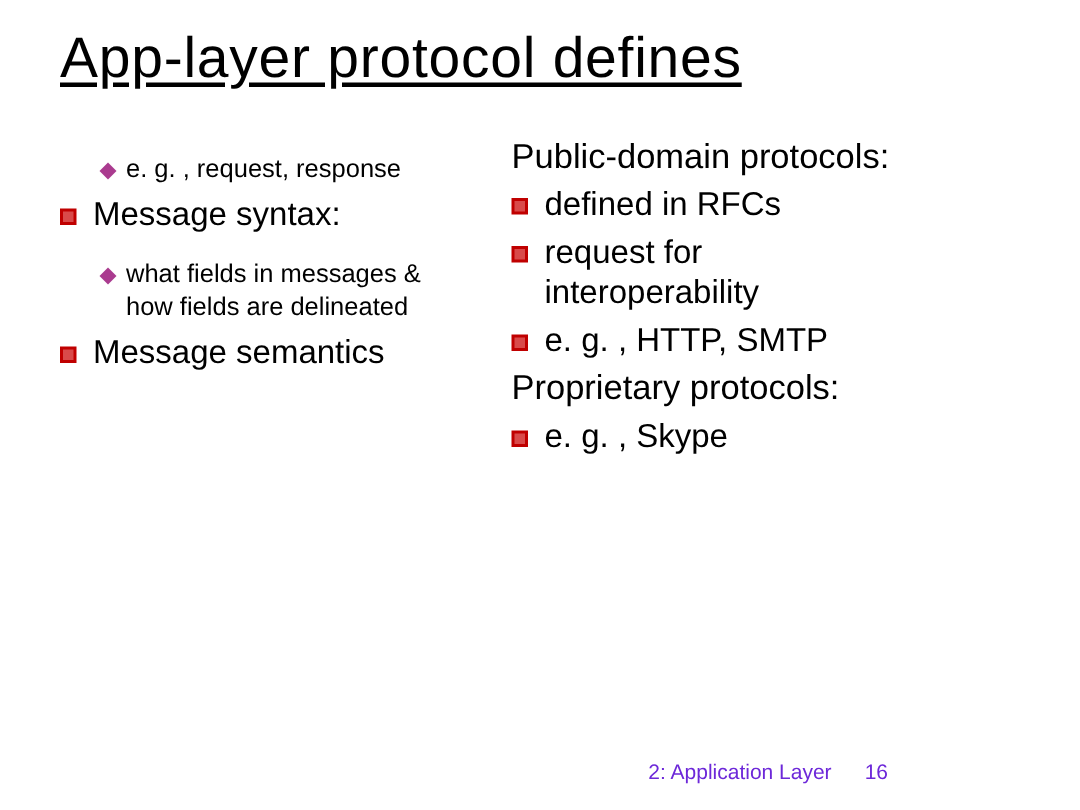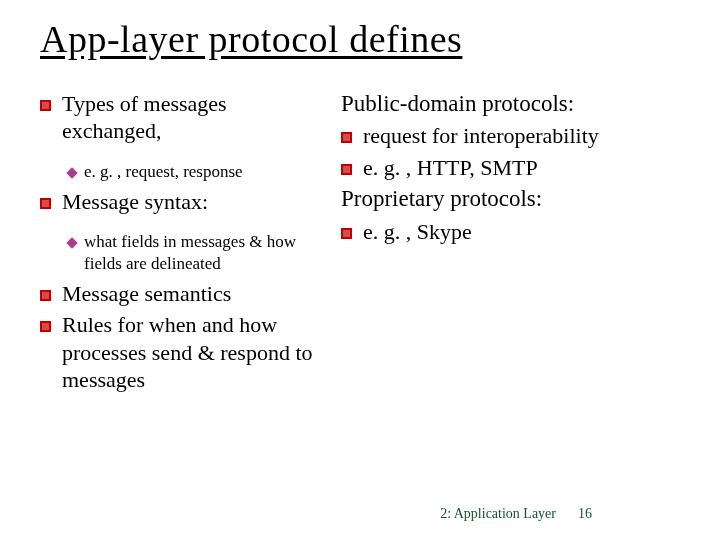--- a/index.html
+++ b/index.html
@@ -11,21 +11,20 @@
     font-family: "Comic Sans MS", "Comic Sans", cursive, sans-serif;
     color: #000;
     overflow: hidden;
   }
   .slide {
     position: relative;
     width: 624px;
     height: 540px;
     box-sizing: border-box;
     padding: 18px 10px 0 40px;
-    font-family: Liberation Serif, serif;
   }
   .title {
     font-size: 38px;
     line-height: 1.15;
     text-decoration: underline;
     text-underline-offset: 4px;
     margin-bottom: 24px;
     letter-spacing: 0.5px;
   }
   .cols {
@@ -90,68 +89,64 @@
     margin-left: 2px;
   }
   .footer {
     position: absolute;
     right: 32px;
     bottom: 18px;
     font-size: 14px;
     display: flex;
     align-items: flex-start;
     gap: 22px;
-    color: #14532d;
+    color: #6d28d9;
   }
 </style>
 </head>
 <body>
 
 <div class="slide">
 
   <div class="title">App-layer protocol defines</div>
 
   <div class="cols">
 
     <div class="col">
 
-      <div class="lvl1">
-        <span class="bullet"><span class="sq-outer"><span class="sq-inner"></span></span></span>
-        <span class="txt">Types of messages exchanged,</span>
-      </div>
       <div class="lvl2">
         <span class="bullet"><span class="diamond"></span></span>
         <span class="txt">e. g. , request, response</span>
       </div>
 
       <div class="lvl1">
         <span class="bullet"><span class="sq-outer"><span class="sq-inner"></span></span></span>
         <span class="txt">Message syntax:</span>
       </div>
       <div class="lvl2">
         <span class="bullet"><span class="diamond"></span></span>
         <span class="txt">what fields in messages &amp; how fields are delineated</span>
       </div>
 
       <div class="lvl1">
         <span class="bullet"><span class="sq-outer"><span class="sq-inner"></span></span></span>
         <span class="txt">Message semantics</span>
       </div>
 
-      <div class="lvl1">
-        <span class="bullet"><span class="sq-outer"><span class="sq-inner"></span></span></span>
-        <span class="txt">Rules for when and how processes send &amp; respond to messages</span>
-      </div>
 
     </div>
 
     <div class="col">
 
       <div class="para">Public-domain protocols:</div>
 
+      <div class="lvl1">
+        <span class="bullet"><span class="sq-outer"><span class="sq-inner"></span></span></span>
+        <span class="txt">defined in RFCs</span>
+      </div>
       <div class="lvl1">
         <span class="bullet"><span class="sq-outer"><span class="sq-inner"></span></span></span>
         <span class="txt">request for interoperability</span>
       </div>
       <div class="lvl1">
         <span class="bullet"><span class="sq-outer"><span class="sq-inner"></span></span></span>
         <span class="txt">e. g. , HTTP, SMTP</span>
       </div>
 
       <div class="para">Proprietary protocols:</div>

